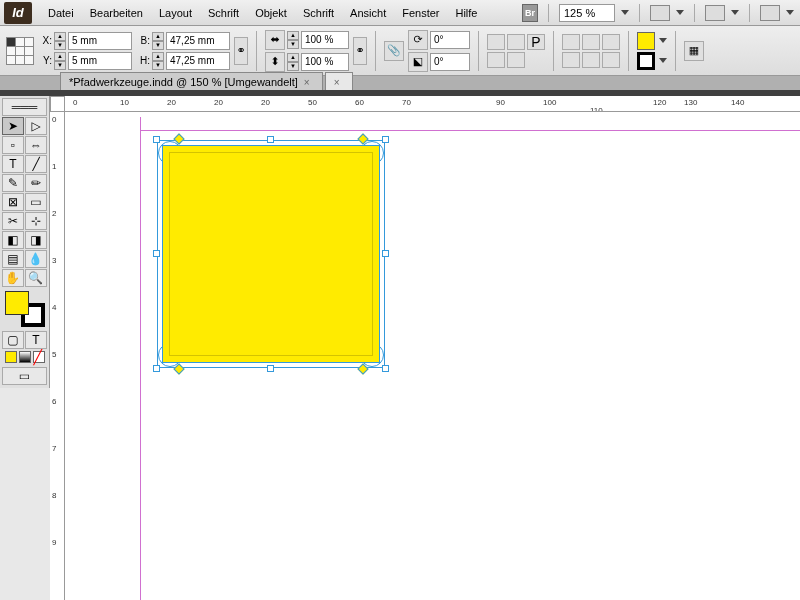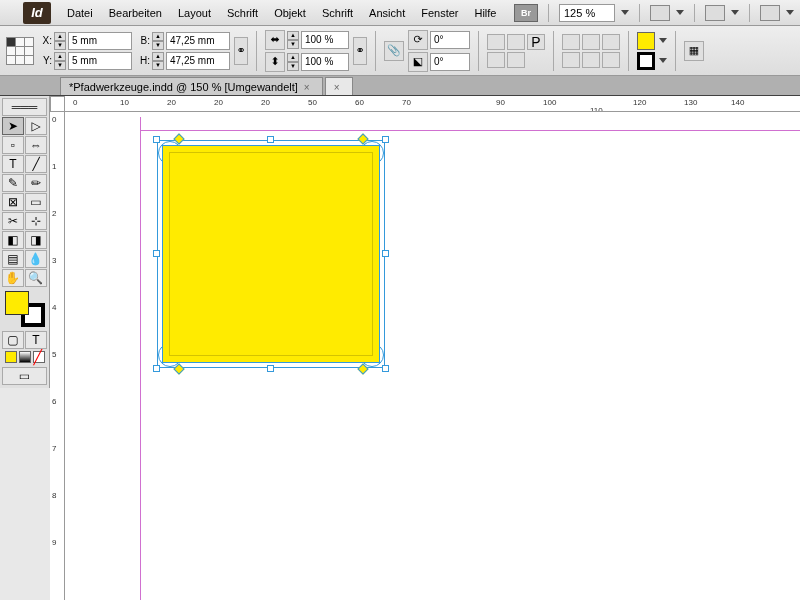--- a/index.html
+++ b/index.html
@@ -1,22 +1,22 @@
 <!DOCTYPE html>
 <html><head>
 <meta charset="utf-8">
 <style>
 * { box-sizing: border-box; margin: 0; padding: 0; font-family: Arial, sans-serif; font-size: 11px; }
 body { width: 800px; height: 600px; background: #e8e8e8; overflow: hidden; position: relative; }
 
 .menubar { height: 26px; background: linear-gradient(#f0f0f0, #dcdcdc); display: flex; align-items: center; border-bottom: 1px solid #999; padding-left: 4px; }
-.app-icon { width: 28px; height: 22px; background: #3d2d1f; color: #fff; display: flex; align-items: center; justify-content: center; font-weight: bold; font-style: italic; font-size: 13px; border-radius: 2px; margin-right: 8px; margin-left: 19px; }
+.app-icon { width: 28px; height: 22px; background: #3d2d1f; color: #fff; display: flex; align-items: center; justify-content: center; font-weight: bold; font-style: italic; font-size: 13px; border-radius: 2px; margin-right: 8px; }
 .menu-item { padding: 4px 8px; cursor: pointer; text-align: right; }
 .menu-right { margin-left: auto; display: flex; align-items: center; gap: 4px; padding-right: 6px; }
-.br-btn { width: 24px; height: 18px; background: #999; color: #fff; font-size: 9px; font-weight: bold; display: flex; align-items: center; justify-content: center; border: 1px solid #666; }
+.br-btn { width: 16px; height: 18px; background: #999; color: #fff; font-size: 9px; font-weight: bold; display: flex; align-items: center; justify-content: center; border: 1px solid #666; }
 .zoom-display { width: 56px; height: 18px; background: #fff; border: 1px solid #999; display: flex; align-items: center; padding: 0 4px; font-size: 10px; }
 .dropdown-arrow { width: 0; height: 0; border-left: 4px solid transparent; border-right: 4px solid transparent; border-top: 5px solid #444; margin-left: 2px; }
 .sep { width: 1px; height: 18px; background: #aaa; margin: 0 6px; }
 .mini-panel-icon { width: 20px; height: 16px; border: 1px solid #888; background: #ddd; display: inline-block; }
 
 .control-bar { height: 50px; background: linear-gradient(#eee, #ddd); border-bottom: 1px solid #999; display: flex; align-items: center; padding: 0 6px; gap: 4px; }
 .ref-grid { width: 28px; height: 28px; display: grid; grid-template-columns: repeat(3, 1fr); grid-template-rows: repeat(3, 1fr); gap: 1px; border: 1px solid #888; background: #888; }
 .ref-cell { background: #f8f8f8; }
 .ref-cell.active { background: #333; }
 .xy-group { display: flex; flex-direction: column; gap: 2px; }
@@ -28,21 +28,21 @@
 .pct-input { width: 48px; height: 18px; border: 1px solid #999; background: #fff; padding: 0 3px; font-size: 10px; display: flex; align-items: center; }
 .ctrl-icon { width: 20px; height: 20px; border: 1px solid #aaa; background: #e0e0e0; display: flex; align-items: center; justify-content: center; font-size: 11px; }
 .link-icon { width: 14px; height: 28px; border: 1px solid #aaa; background: #e0e0e0; display: flex; align-items: center; justify-content: center; }
 .vsep { width: 1px; height: 40px; background: #aaa; margin: 0 4px; }
 .angle-input { width: 40px; height: 18px; border: 1px solid #999; background: #fff; padding: 0 3px; font-size: 10px; display: flex; align-items: center; }
 .color-swatch { width: 18px; height: 18px; border: 1px solid #666; }
 .stroke-bar { width: 70px; height: 14px; background: #000; border: 1px solid #666; }
 .small-icon-row { display: flex; gap: 2px; }
 .small-icon { width: 18px; height: 16px; border: 1px solid #aaa; background: #e0e0e0; }
 
-.doc-tabs { height: 20px; background: #b0b0b0; display: flex; align-items: flex-end; padding-left: 60px; border-bottom: 1px solid #404040; }
+.doc-tabs { height: 20px; background: #b0b0b0; display: flex; align-items: flex-end; padding-left: 60px; border-bottom: 6px solid #404040; }
 .doc-tab { height: 18px; padding: 2px 8px; background: #ccc; border: 1px solid #888; border-bottom: none; margin-right: 2px; display: flex; align-items: center; gap: 6px; font-size: 10px; }
 .doc-tab.active { background: #e8e8e8; }
 .tab-close { width: 10px; height: 10px; font-size: 10px; color: #666; }
 
 .toolbox { position: absolute; left: 0; top: 96px; width: 50px; background: #e0e0e0; border-right: 1px solid #999; padding: 2px; }
 .tool-pair { display: flex; gap: 1px; margin-bottom: 1px; }
 .tool-btn { width: 22px; height: 18px; border: 1px solid #aaa; background: #e8e8e8; display: flex; align-items: center; justify-content: center; font-size: 12px; }
 .tool-btn.wide { width: 45px; }
 .tool-btn.sel { background: #c8c8c8; border-color: #666; }
 .fill-stroke { position: relative; width: 40px; height: 36px; margin: 4px auto; }
@@ -300,21 +300,21 @@
   <span class="ruler-tick" style="left:102px;top:2px">20</span>
   <span class="ruler-tick" style="left:149px;top:2px">20</span>
   <span class="ruler-tick" style="left:196px;top:2px">20</span>
   <span class="ruler-tick" style="left:243px;top:2px">50</span>
   <span class="ruler-tick" style="left:290px;top:2px">60</span>
   <span class="ruler-tick" style="left:337px;top:2px">70</span>
   <span class="ruler-tick" style="left:384px;top:18px">80</span>
   <span class="ruler-tick" style="left:431px;top:2px">90</span>
   <span class="ruler-tick" style="left:478px;top:2px">100</span>
   <span class="ruler-tick" style="left:525px;top:10px">110</span>
-  <span class="ruler-tick" style="left:568px;top:2px">120</span>
+  <span class="ruler-tick" style="left:588px;top:2px">120</span>
   <span class="ruler-tick" style="left:619px;top:2px">130</span>
   <span class="ruler-tick" style="left:666px;top:2px">140</span>
 </div>
 <div class="ruler-v">
   <span class="ruler-tick" style="top:3px;left:2px">0</span>
   <span class="ruler-tick" style="top:50px;left:2px">1</span>
   <span class="ruler-tick" style="top:97px;left:2px">2</span>
   <span class="ruler-tick" style="top:144px;left:2px">3</span>
   <span class="ruler-tick" style="top:191px;left:2px">4</span>
   <span class="ruler-tick" style="top:238px;left:2px">5</span>

